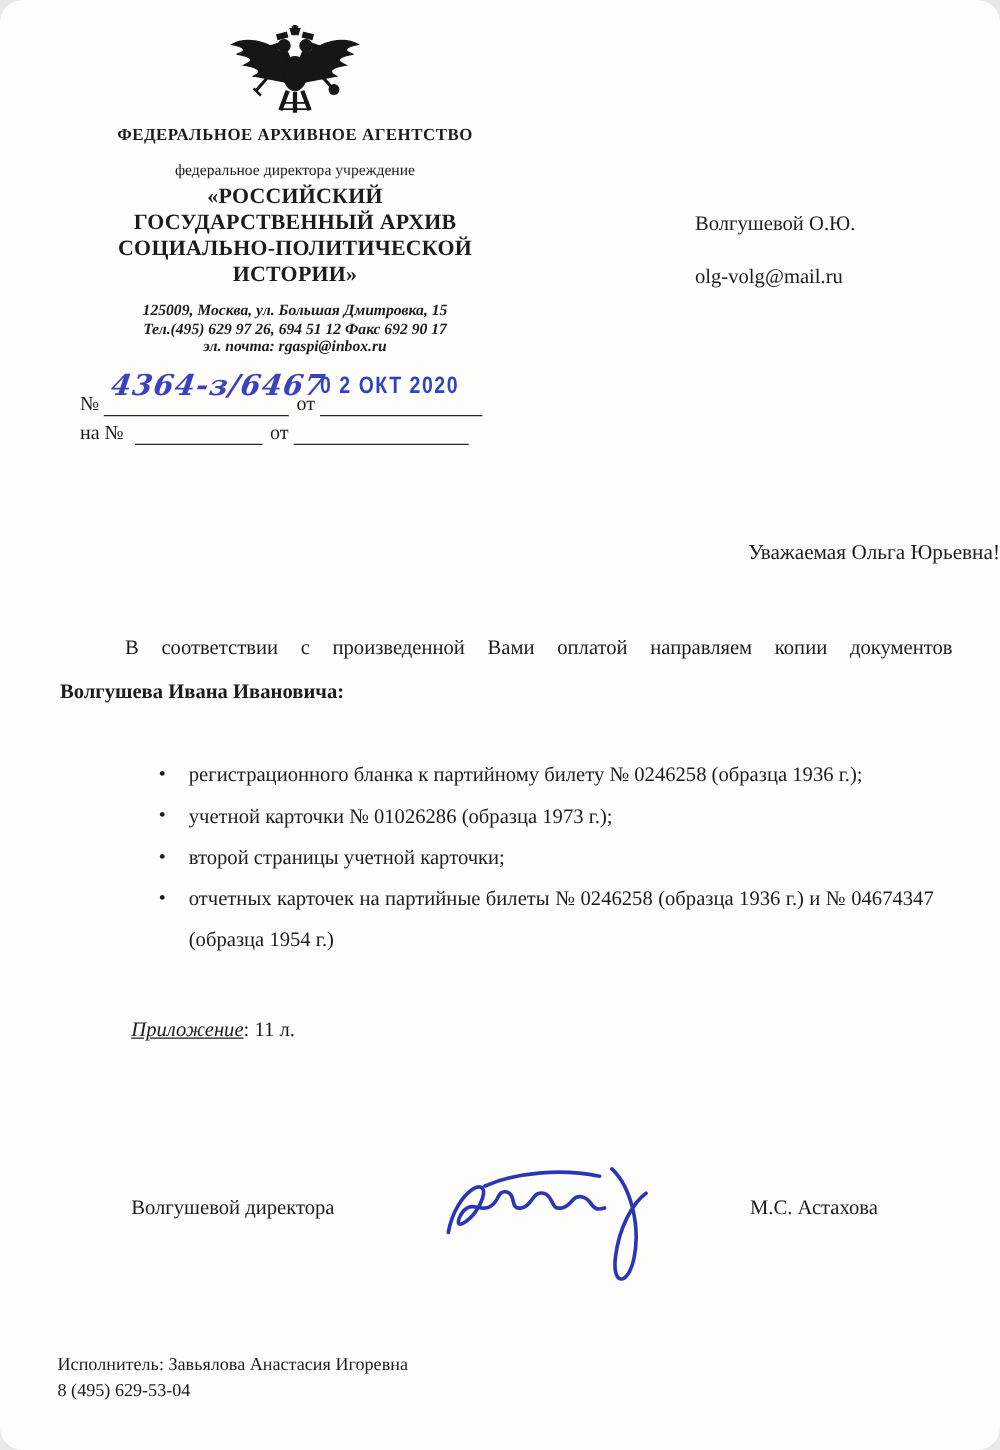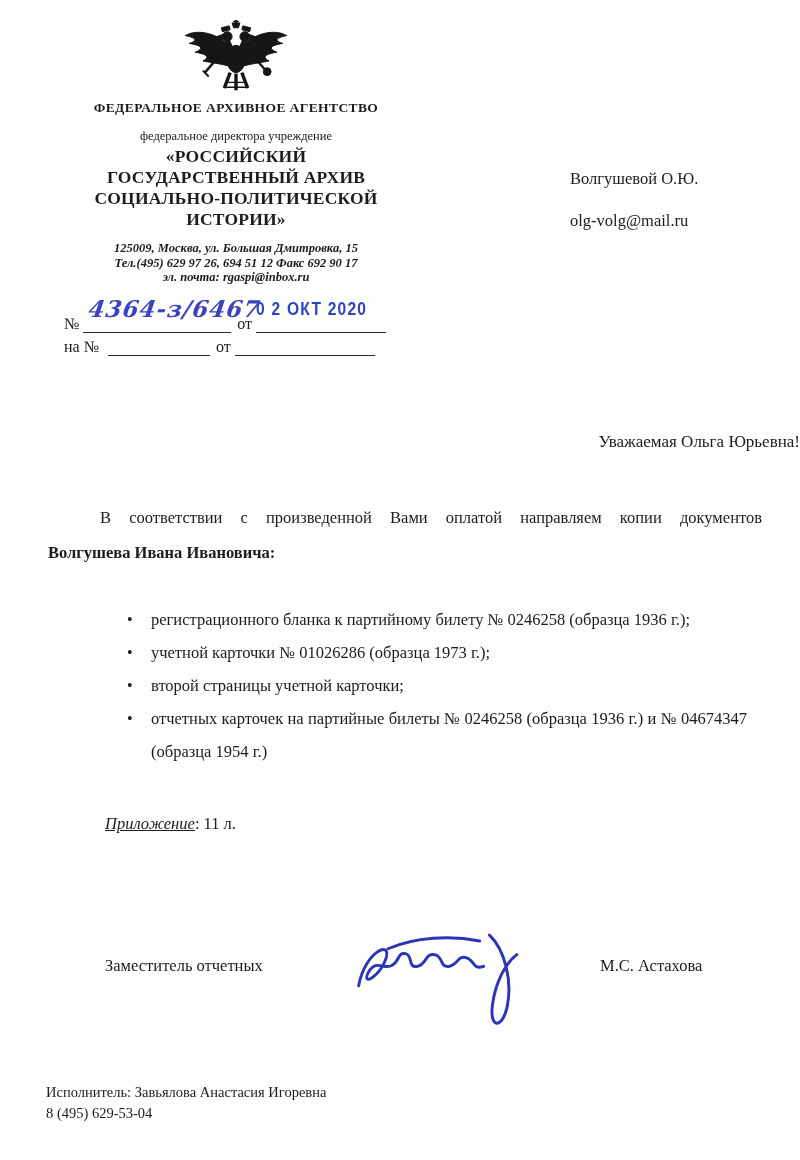--- a/index.html
+++ b/index.html
@@ -1,19 +1,19 @@
 <!DOCTYPE html>
 <html><head>
 <meta charset="utf-8">
 <style>
   html,body{margin:0;padding:0;background:#e8e8e8;}
   .page{
     position:relative;width:800px;height:1160px;margin:0 auto;
     background:#fdfdfb;overflow:hidden;
-    font-family:"Liberation Serif", serif;color:#1c1c1c;
+    font-family:"Liberation Serif", serif;color:#1c1c1c;border-radius:18px;
   }
   
   .letterhead{position:absolute;left:40px;top:20px;width:392px;text-align:center;}
   .emblem{display:block;margin:0 auto 4px auto;}
   .agency{font-size:13.5px;font-weight:bold;letter-spacing:.4px;}
   .org-type{font-size:12.5px;margin-top:13px;}
   .org-name{font-size:17.5px;font-weight:bold;line-height:21px;margin-top:2px;letter-spacing:.2px;}
   .address{font-size:12.5px;font-style:italic;line-height:14.5px;margin-top:11px;font-weight:bold;}
   
   .ref-block{position:absolute;left:64px;top:306px;width:330px;font-size:16px;}
@@ -30,21 +30,21 @@
     position:absolute;left:6px;top:-10px;white-space:nowrap;
     font-family:"DejaVu Serif", serif;font-style:italic;font-weight:bold;
     font-size:23px;color:#3c42be;transform:skewX(-8deg);letter-spacing:1px;
   }
   .stamp{
     position:absolute;left:0;top:-7px;width:100%;text-align:center;white-space:nowrap;
     font-family:"Liberation Sans", sans-serif;font-weight:bold;font-size:19px;
     color:#2e43c2;letter-spacing:1.5px;transform:scaleX(.82);transform-origin:left;
   }
   
-  .recipient{position:absolute;left:570px;top:158px;font-size:16.5px;line-height:42px;}
+  .recipient{position:absolute;left:556px;top:158px;font-size:16.5px;line-height:42px;}
   
   .salutation{position:absolute;left:44px;top:432px;width:756px;text-align:right;font-size:17px;}
   .paragraph{position:absolute;left:48px;top:500px;width:714px;font-size:16.5px;line-height:35px;}
   .p-line1{text-align:justify;text-align-last:justify;text-indent:52px;}
   .p-line2{font-weight:bold;}
   .bullets{position:absolute;left:127px;top:603px;width:620px;font-size:16.5px;line-height:33px;
     margin:0;padding:0;list-style:none;}
   .bullets li{position:relative;padding-left:24px;text-align:justify;}
   .bullets li::before{content:"•";position:absolute;left:0;top:0;font-size:16px;}
   .attachment{position:absolute;left:105px;top:814px;font-size:16.5px;}
@@ -142,21 +142,21 @@
     <li>регистрационного бланка к партийному билету № 0246258 (образца 1936 г.);</li>
     <li>учетной карточки № 01026286 (образца 1973 г.);</li>
     <li>второй страницы учетной карточки;</li>
     <li>отчетных карточек на партийные билеты № 0246258 (образца 1936 г.) и № 04674347 (образца 1954 г.)</li>
   </ul>
 
   <div class="attachment">
     <span class="att-label">Приложение</span><span>: 11 л.</span>
   </div>
 
-  <div class="sign-position">Заместитель отчетных</div>
+  <div class="sign-position">Волгушевой директора</div>
   <svg class="autograph" width="205" height="125" viewBox="0 0 210 125">
     <g fill="none" stroke="#2b36b5" stroke-width="3" stroke-linecap="round" stroke-linejoin="round">
       <path d="M14,68 C20,34 48,20 42,40 C37,57 16,70 24,54 C32,40 40,52 48,47 C56,43 54,33 62,35 C70,37 64,50 74,48 C84,46 82,34 92,36 C101,38 97,50 107,48 C116,46 115,37 124,39 C133,41 130,52 142,48"></path>
       <path d="M44,30 C72,18 108,16 138,22"></path>
       <path d="M148,16 C163,30 172,62 166,90 C161,112 148,112 151,88 C154,64 165,44 176,36"></path>
     </g>
   </svg>
   <div class="sign-name">М.С. Астахова</div>
 
   <div class="footer">

